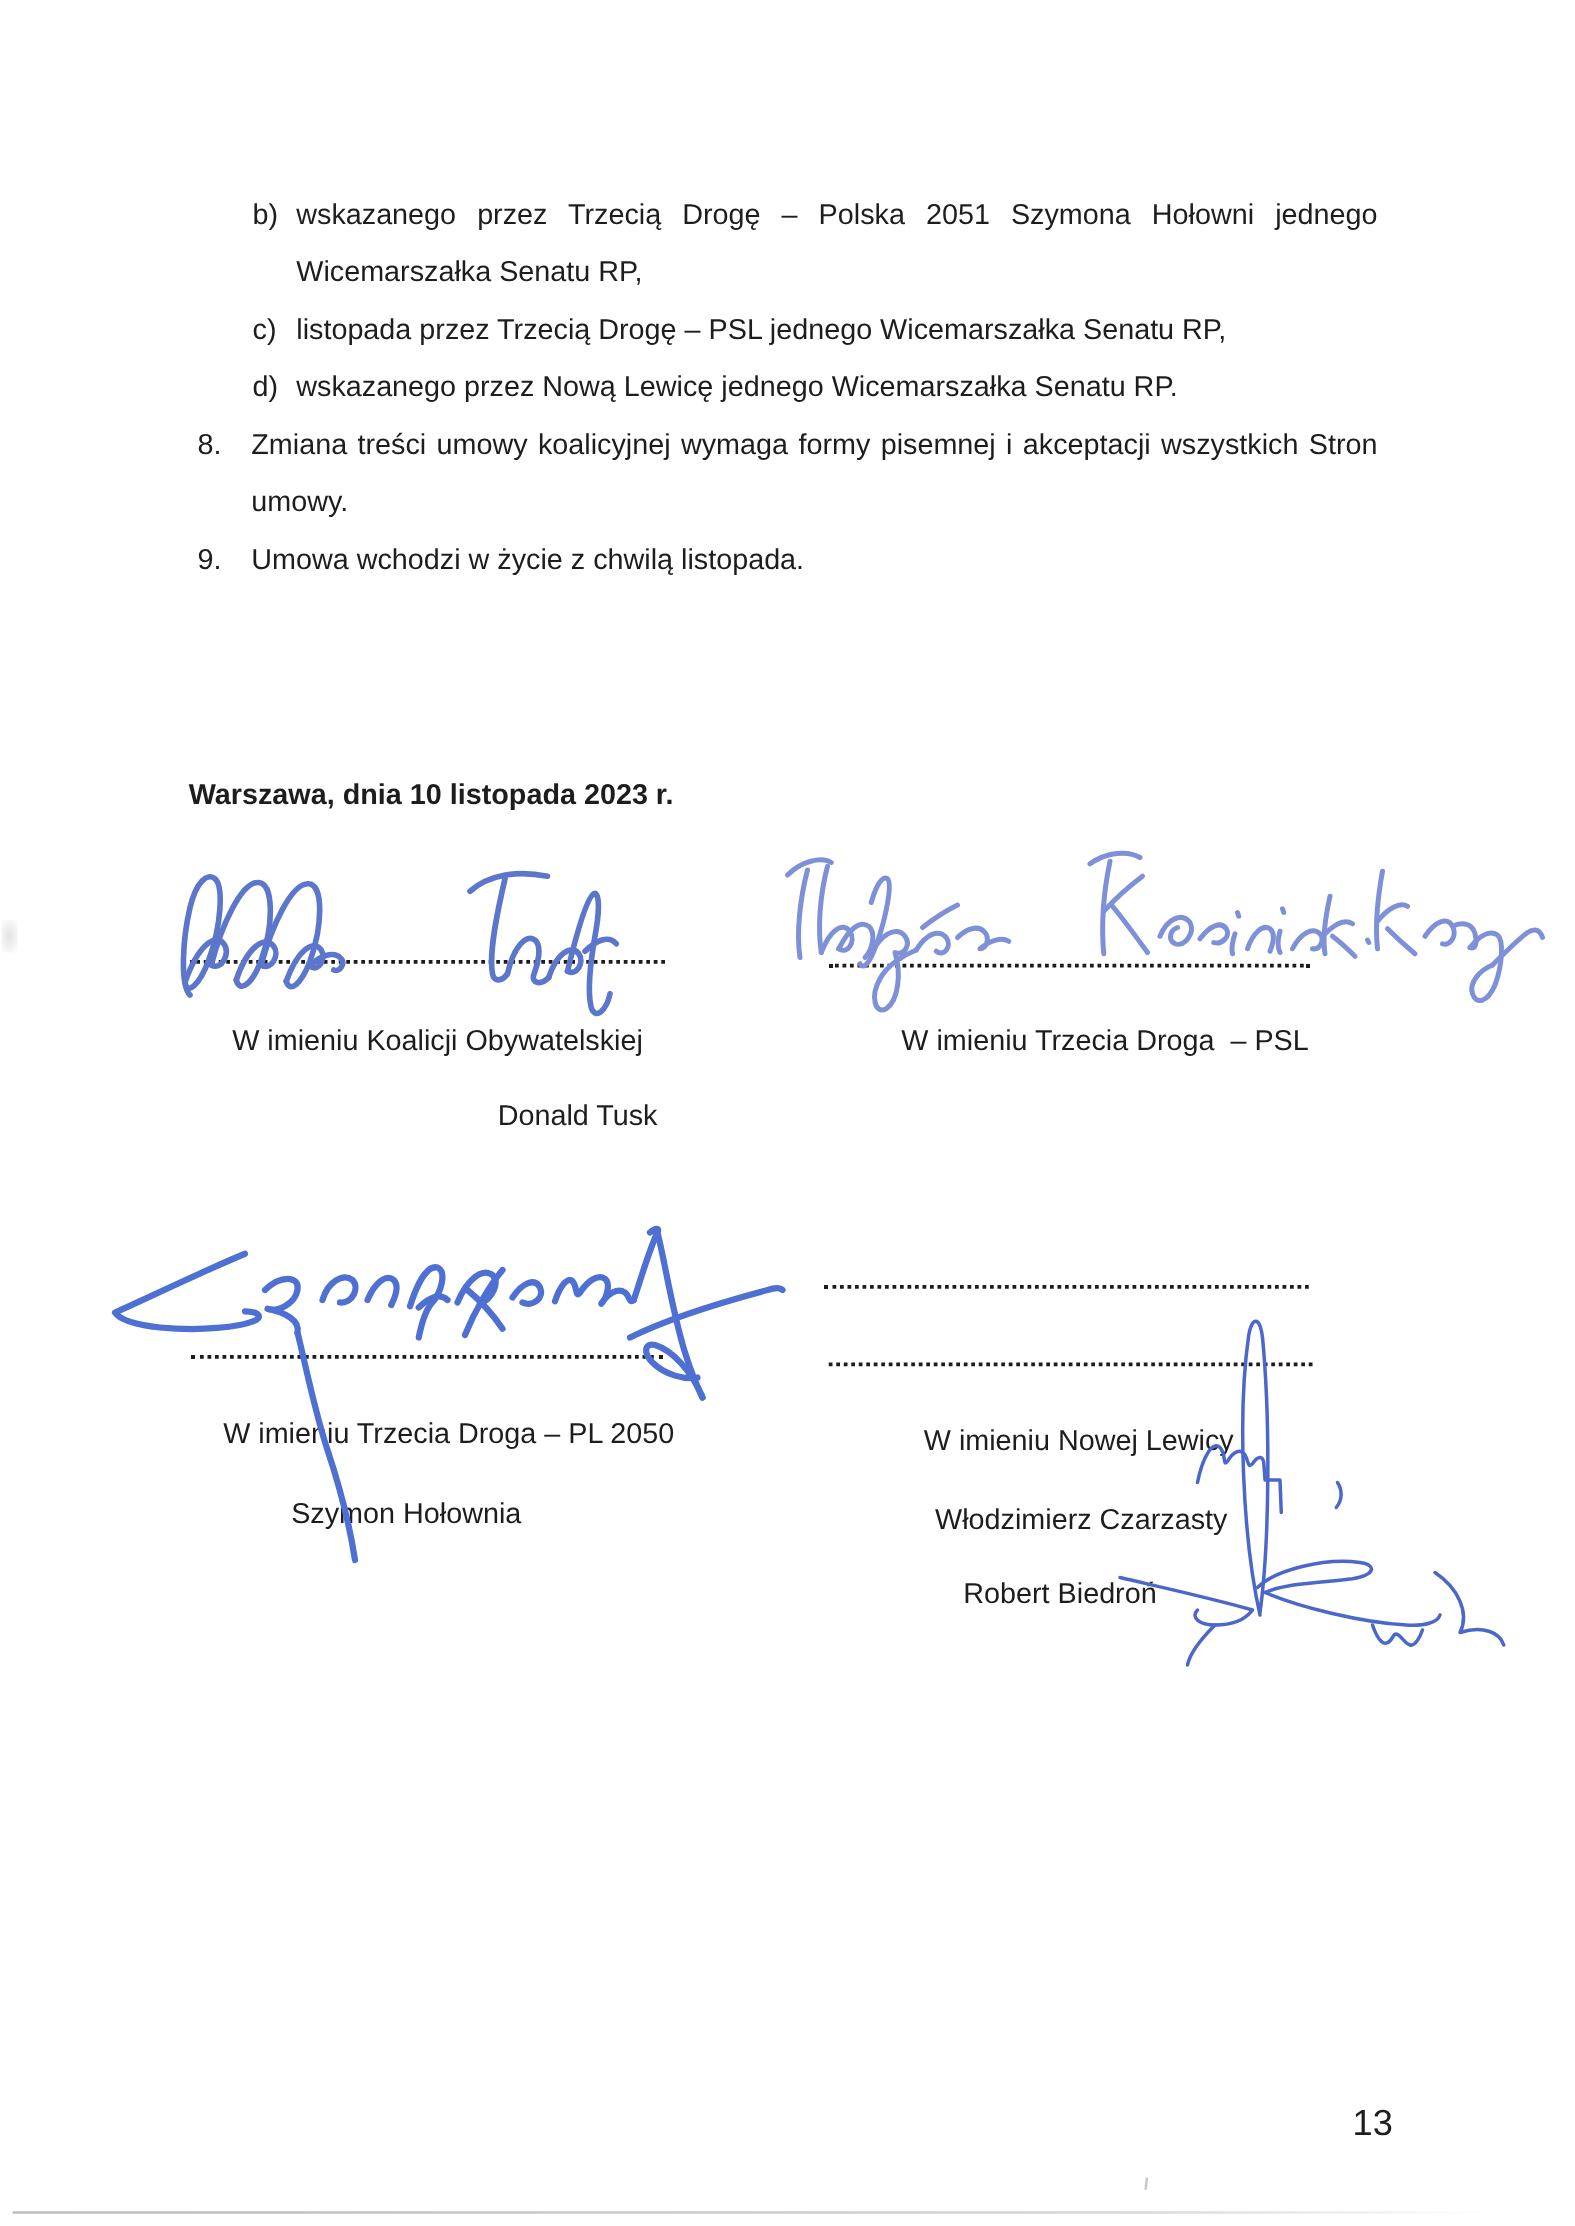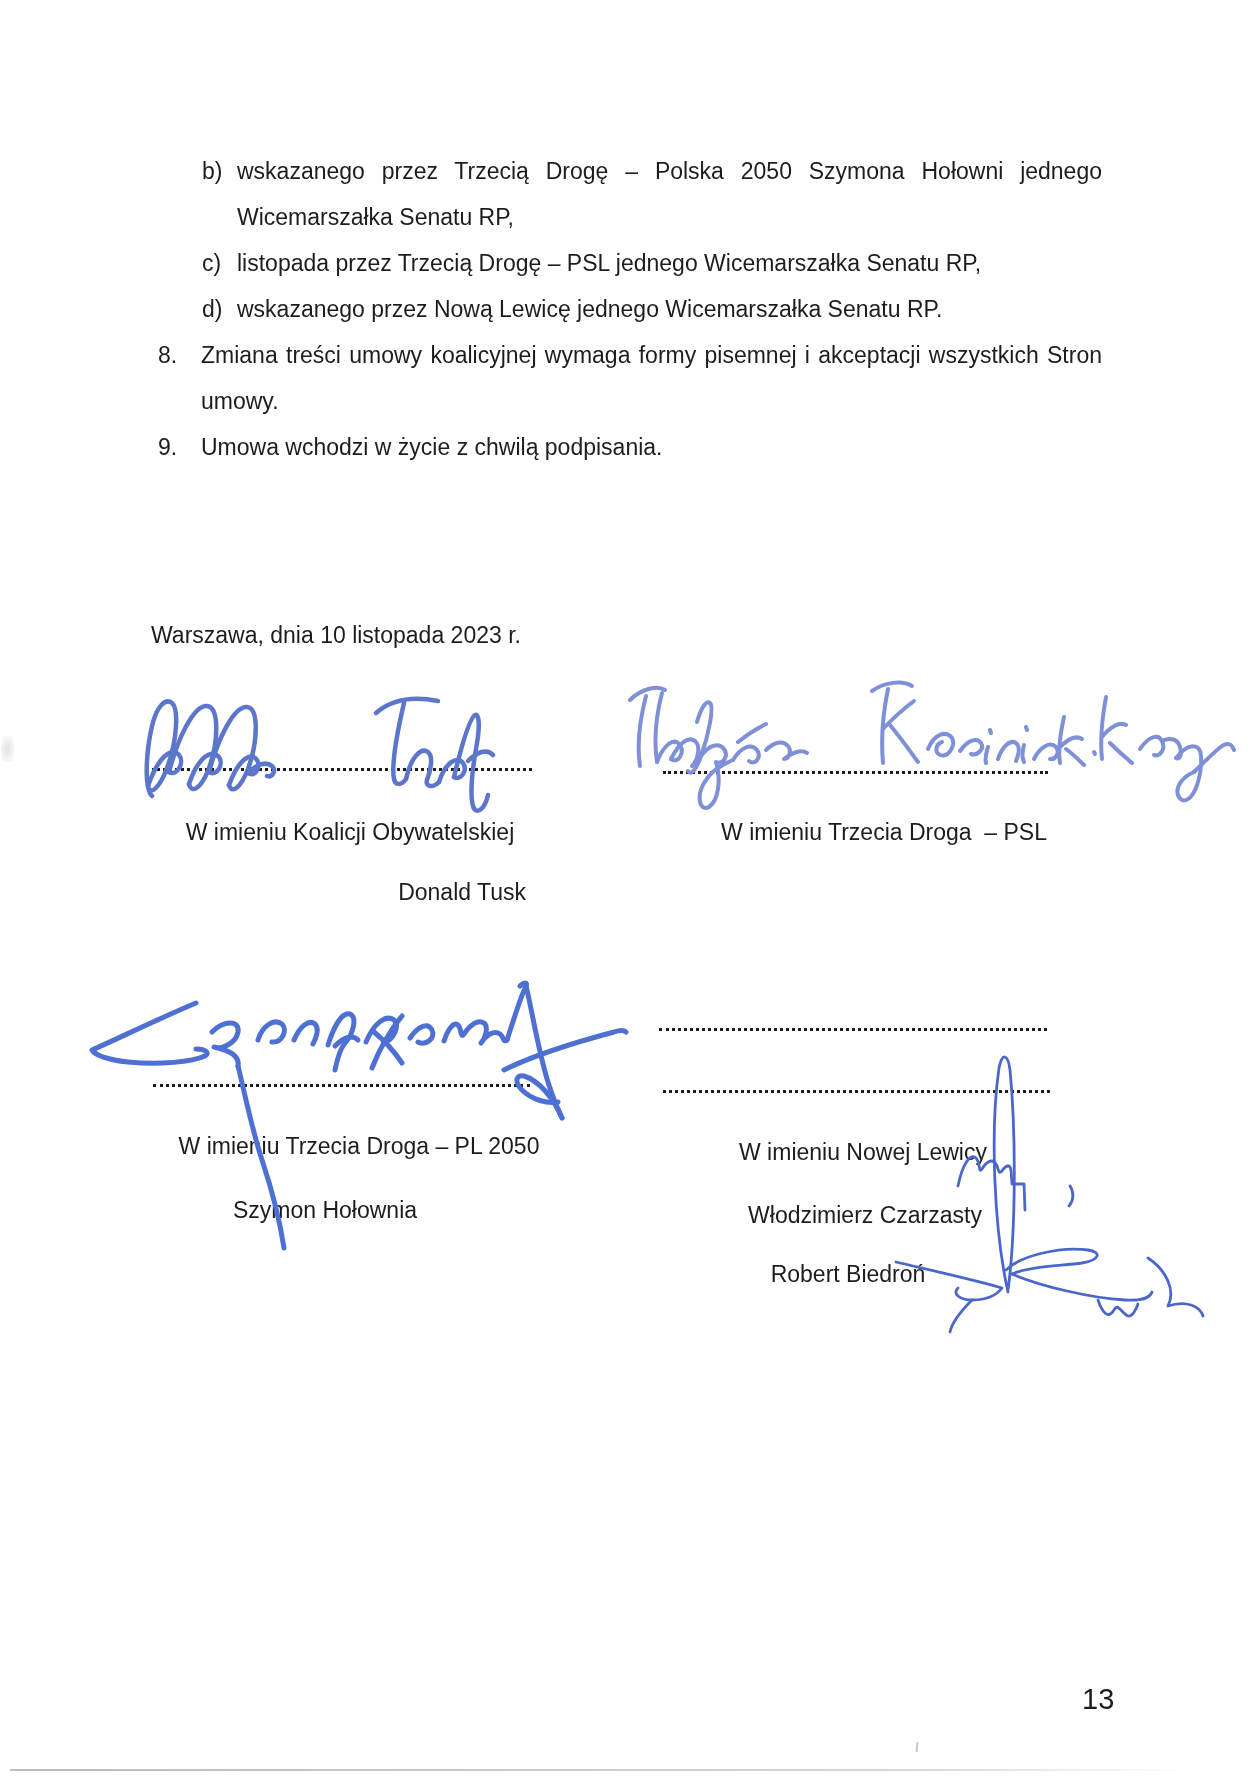--- a/index.html
+++ b/index.html
@@ -8,21 +8,21 @@
     font-family:"Liberation Sans",sans-serif;color:#1d1d1f;overflow:hidden;
   }
   
   .text-block{position:absolute;left:158px;top:148px;width:944px;
     font-size:23px;line-height:46px;}
   .li{position:relative;text-align:justify;hyphens:none;}
   .li .marker{position:absolute;left:0;top:0;}
   .li.letter{margin-left:44px;padding-left:35px;}
   .li.num{padding-left:43px;}
   
-  .dateline{position:absolute;left:151px;top:621px;font-size:23px;line-height:1.25;}
+  .dateline{position:absolute;left:151px;top:621px;font-size:23px;line-height:1.25;font-weight:bold;}
   
   .sigline{position:absolute;height:0;border-top:3.5px dotted #1c1c1c;}
   .siglabel,.signame{position:absolute;font-size:23px;line-height:1.25;
     text-align:center;white-space:nowrap;}
   
   .pagenum{position:absolute;left:1082px;top:1683px;font-size:29px;}
   
   .sig-overlay{position:absolute;left:0;top:0;width:1260px;height:1781px;}
   .ink{fill:none;stroke-linecap:round;stroke-linejoin:round;}
   .ink-tusk{stroke:#5b76cb;stroke-width:4.5;}
@@ -39,37 +39,37 @@
     background:radial-gradient(#cccccc,rgba(255,255,255,0));opacity:.55;}
 </style>
 </head>
 <body>
 
 <div class="page">
 
   <div class="text-block">
     <div class="li letter">
       <span class="marker">b)</span>
-      <span>wskazanego przez Trzecią Drogę – Polska 2050 Szymona Hołowni jednego Wicemarszałka Senatu RP,</span>
+      <span>wskazanego przez Trzecią Drogę – Polska 2051 Szymona Hołowni jednego Wicemarszałka Senatu RP,</span>
     </div>
     <div class="li letter">
       <span class="marker">c)</span>
       <span>listopada przez Trzecią Drogę – PSL jednego Wicemarszałka Senatu RP,</span>
     </div>
     <div class="li letter">
       <span class="marker">d)</span>
       <span>wskazanego przez Nową Lewicę jednego Wicemarszałka Senatu RP.</span>
     </div>
     <div class="li num">
       <span class="marker">8.</span>
       <span>Zmiana treści umowy koalicyjnej wymaga formy pisemnej i akceptacji wszystkich Stron umowy.</span>
     </div>
     <div class="li num">
       <span class="marker">9.</span>
-      <span>Umowa wchodzi w życie z chwilą podpisania.</span>
+      <span>Umowa wchodzi w życie z chwilą listopada.</span>
     </div>
   </div>
 
   <div class="dateline">Warszawa, dnia 10 listopada 2023 r.</div>
 
   <div class="sigline" style="left:152px;top:768px;width:380px;"></div>
   <div class="siglabel" style="left:155px;top:818px;width:390px;">W imieniu Koalicji Obywatelskiej</div>
   <div class="signame" style="left:136px;top:878px;width:390px;text-align:right;">Donald Tusk</div>
 
   <div class="sigline" style="left:663px;top:771px;width:385px;"></div>

